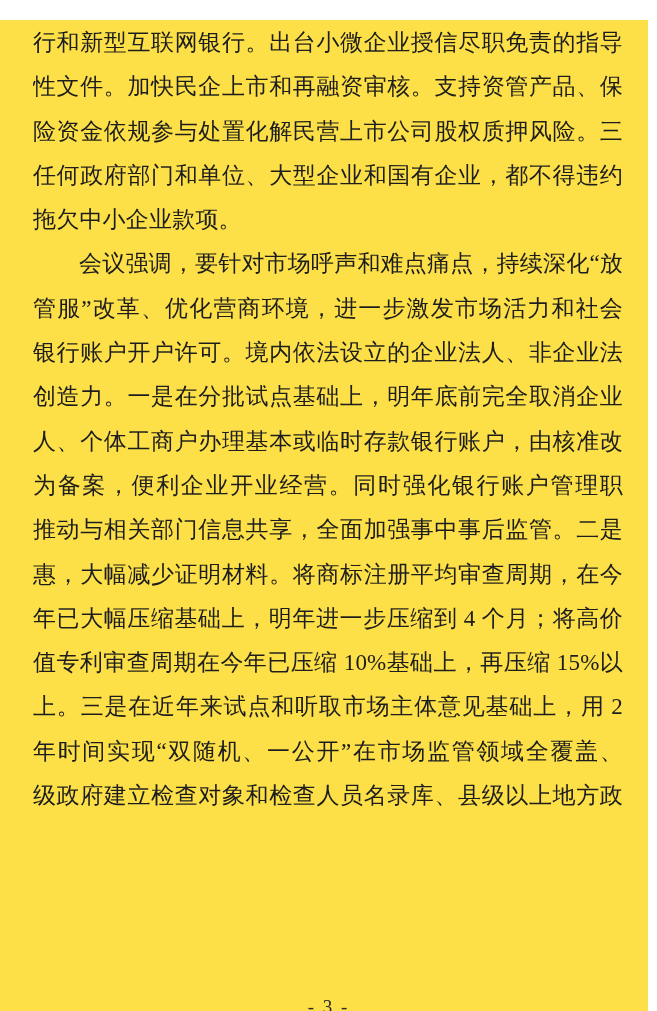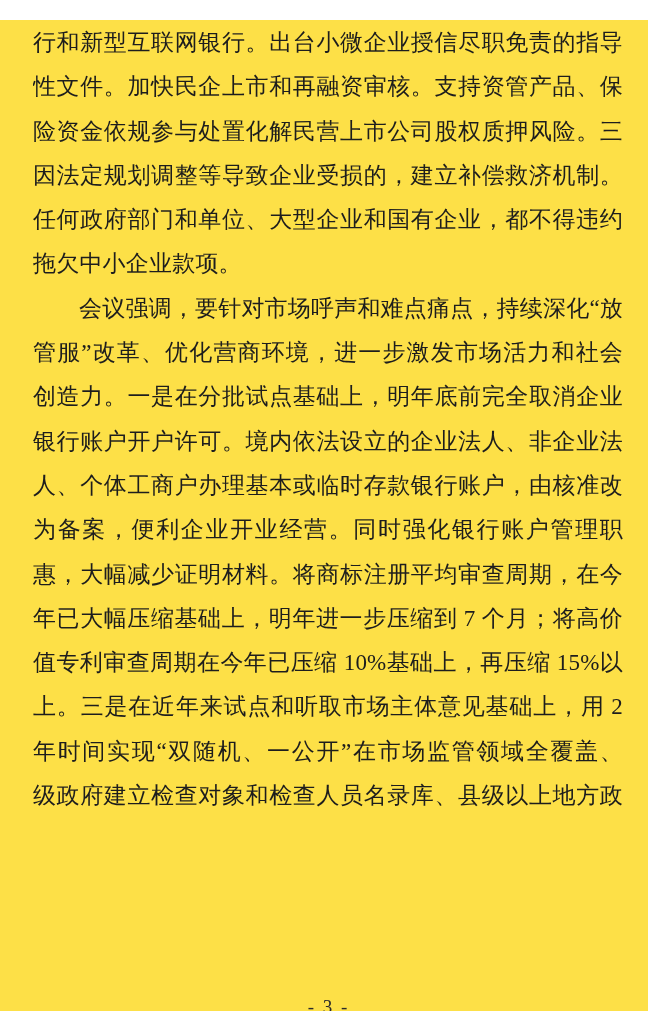--- a/index.html
+++ b/index.html
@@ -64,30 +64,30 @@
   }
 </style>
 </head>
 <body>
 
 <div class="doc-page">
   <div class="text-block">
     <div class="line">行和新型互联网银行。出台小微企业授信尽职免责的指导</div>
     <div class="line">性文件。加快民企上市和再融资审核。支持资管产品、保</div>
     <div class="line">险资金依规参与处置化解民营上市公司股权质押风险。三</div>
-    <div class="line">因法定规划调整等导致企业受损的，建立补偿救济机制。</div>
     <div class="line">任何政府部门和单位、大型企业和国有企业，都不得违约</div>
     <div class="line para-end">拖欠中小企业款项。</div>
     <div class="line indent">会议强调，要针对市场呼声和难点痛点，持续深化“放</div>
     <div class="line">管服”改革、优化营商环境，进一步激发市场活力和社会</div>
+    <div class="line">银行账户开户许可。境内依法设立的企业法人、非企业法</div>
     <div class="line">创造力。一是在分批试点基础上，明年底前完全取消企业</div>
-    <div class="line">银行账户开户许可。境内依法设立的企业法人、非企业法</div>
     <div class="line">人、个体工商户办理基本或临时存款银行账户，由核准改</div>
     <div class="line">为备案，便利企业开业经营。同时强化银行账户管理职责，</div>
+    <div class="line">推动与相关部门信息共享，全面加强事中事后监管。二是</div>
     <div class="line">惠，大幅减少证明材料。将商标注册平均审查周期，在今</div>
-    <div class="line">年已大幅压缩基础上，明年进一步压缩到 7 个月；将高价</div>
+    <div class="line">年已大幅压缩基础上，明年进一步压缩到 4 个月；将高价</div>
     <div class="line">值专利审查周期在今年已压缩 10%基础上，再压缩 15%以</div>
     <div class="line">上。三是在近年来试点和听取市场主体意见基础上，用 2</div>
     <div class="line">年时间实现“双随机、一公开”在市场监管领域全覆盖、</div>
     <div class="line">级政府建立检查对象和检查人员名录库、县级以上地方政</div>
   </div>
   <div class="page-number">- 3 -</div>
 </div>
 
 </body></html>

